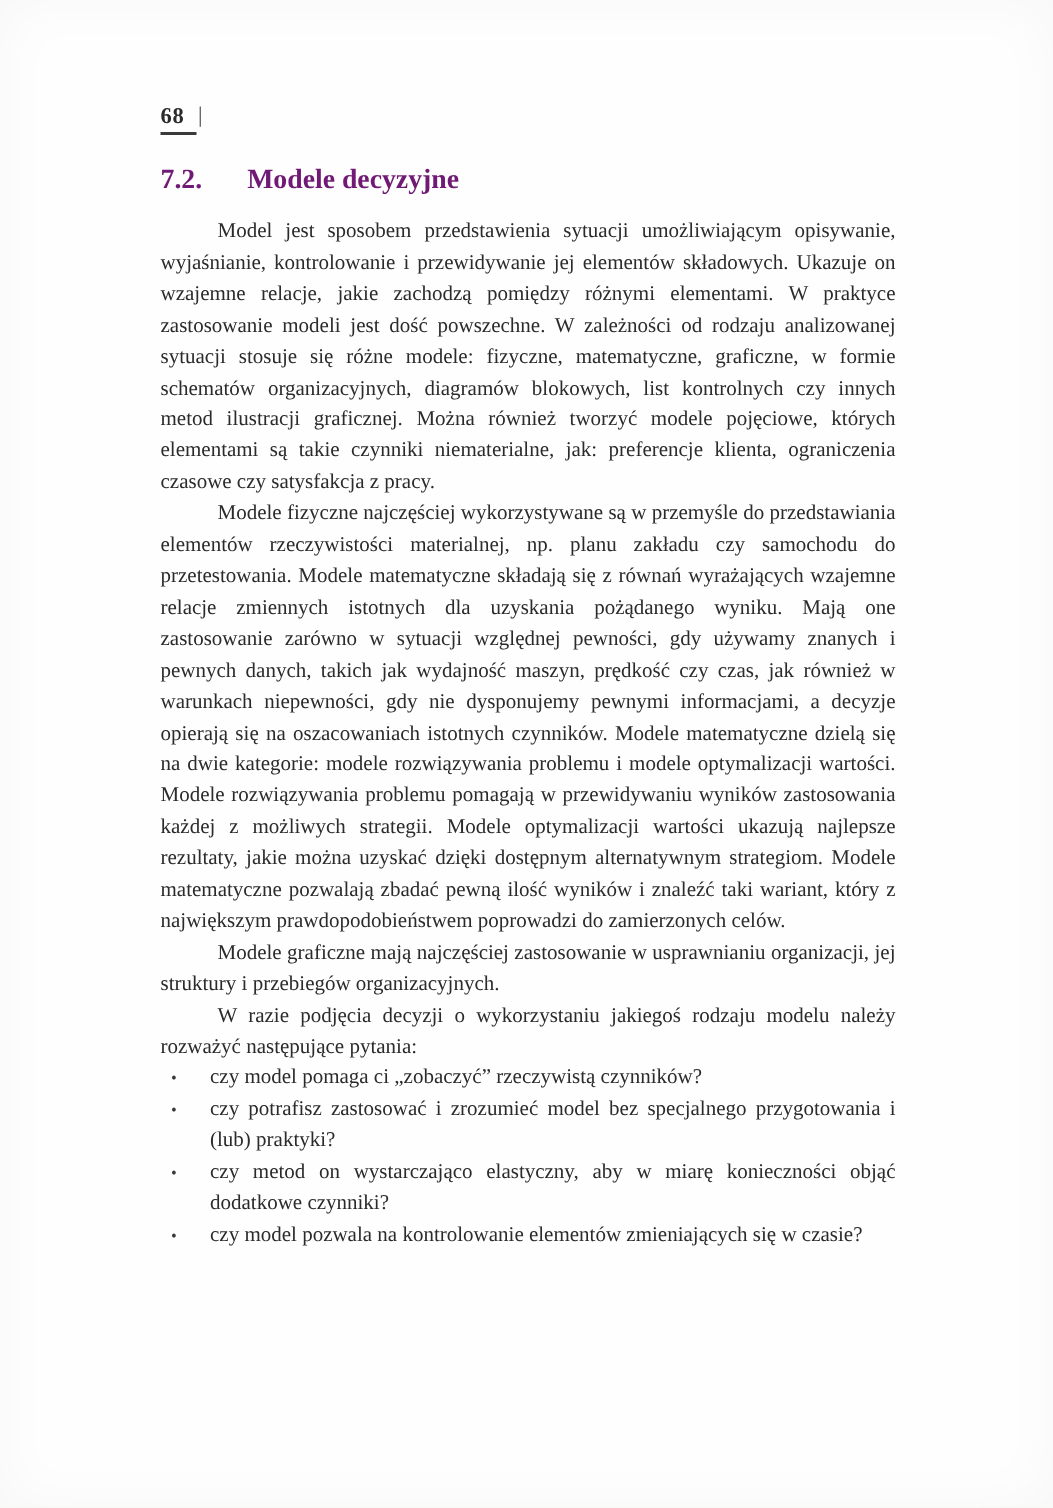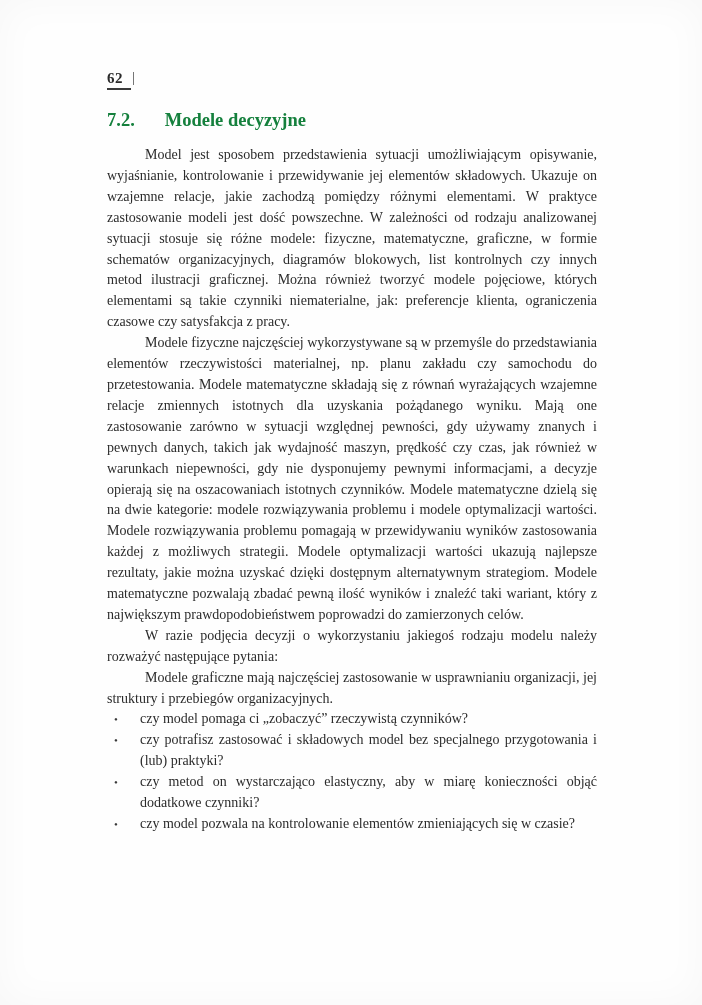--- a/index.html
+++ b/index.html
@@ -35,21 +35,21 @@
     display: inline-block;
     margin-left: 1px;
     font-weight: normal;
     color: #4a4a4a;
     transform: translateY(-1px);
   }
   .section-heading {
     margin: 0 0 14px 0;
     font-size: 18.5px;
     font-weight: bold;
-    color: #15803d;
+    color: #701a75;
   }
   .section-number {
     display: inline-block;
     margin-right: 30px;
   }
   .body-text {
     font-size: 14px;
     line-height: 20.9px;
   }
   .para {
@@ -80,45 +80,45 @@
     flex: 1;
     text-align: justify;
   }
 </style>
 </head>
 <body>
 
 <div class="scan-page">
 
   <header class="page-header">
-    <span class="page-number">62</span><span class="page-mark">|</span>
+    <span class="page-number">68</span><span class="page-mark">|</span>
   </header>
 
   <h1 class="section-heading">
     <span class="section-number">7.2.</span><span class="section-title">Modele decyzyjne</span>
   </h1>
 
   <main class="body-text">
 
     <p class="para">Model jest sposobem przedstawienia sytuacji umożliwiającym opisywanie, wyjaśnianie, kontrolowanie i przewidywanie jej elementów składowych. Ukazuje on wzajemne relacje, jakie zachodzą pomiędzy różnymi elementami. W praktyce zastosowanie modeli jest dość powszechne. W zależności od rodzaju analizowanej sytuacji stosuje się różne modele: fizyczne, matematyczne, graficzne, w formie schematów organizacyjnych, diagramów blokowych, list kontrolnych czy innych metod ilustracji graficznej. Można również tworzyć modele pojęciowe, których elementami są takie czynniki niematerialne, jak: preferencje klienta, ograniczenia czasowe czy satysfakcja z pracy.</p>
 
     <p class="para">Modele fizyczne najczęściej wykorzystywane są w przemyśle do przedstawiania elementów rzeczywistości materialnej, np. planu zakładu czy samochodu do przetestowania. Modele matematyczne składają się z równań wyrażających wzajemne relacje zmiennych istotnych dla uzyskania pożądanego wyniku. Mają one zastosowanie zarówno w sytuacji względnej pewności, gdy używamy znanych i pewnych danych, takich jak wydajność maszyn, prędkość czy czas, jak również w warunkach niepewności, gdy nie dysponujemy pewnymi informacjami, a decyzje opierają się na oszacowaniach istotnych czynników. Modele matematyczne dzielą się na dwie kategorie: modele rozwiązywania problemu i modele optymalizacji wartości. Modele rozwiązywania problemu pomagają w przewidywaniu wyników zastosowania każdej z możliwych strategii. Modele optymalizacji wartości ukazują najlepsze rezultaty, jakie można uzyskać dzięki dostępnym alternatywnym strategiom. Modele matematyczne pozwalają zbadać pewną ilość wyników i znaleźć taki wariant, który z największym prawdopodobieństwem poprowadzi do zamierzonych celów.</p>
 
+    <p class="para">Modele graficzne mają najczęściej zastosowanie w usprawnianiu organizacji, jej struktury i przebiegów organizacyjnych.</p>
+
     <p class="para">W razie podjęcia decyzji o wykorzystaniu jakiegoś rodzaju modelu należy rozważyć następujące pytania:</p>
-
-    <p class="para">Modele graficzne mają najczęściej zastosowanie w usprawnianiu organizacji, jej struktury i przebiegów organizacyjnych.</p>
 
     <ul class="bullet-list">
       <li class="bullet-item">
         <span class="bullet">•</span>
         <span class="bullet-text">czy model pomaga ci „zobaczyć” rzeczywistą czynników?</span>
       </li>
       <li class="bullet-item">
         <span class="bullet">•</span>
-        <span class="bullet-text">czy potrafisz zastosować i składowych model bez specjalnego przygotowania i (lub) praktyki?</span>
+        <span class="bullet-text">czy potrafisz zastosować i zrozumieć model bez specjalnego przygotowania i (lub) praktyki?</span>
       </li>
       <li class="bullet-item">
         <span class="bullet">•</span>
         <span class="bullet-text">czy metod on wystarczająco elastyczny, aby w miarę konieczności objąć dodatkowe czynniki?</span>
       </li>
       <li class="bullet-item">
         <span class="bullet">•</span>
         <span class="bullet-text">czy model pozwala na kontrolowanie elementów zmieniających się w czasie?</span>
       </li>
     </ul>

